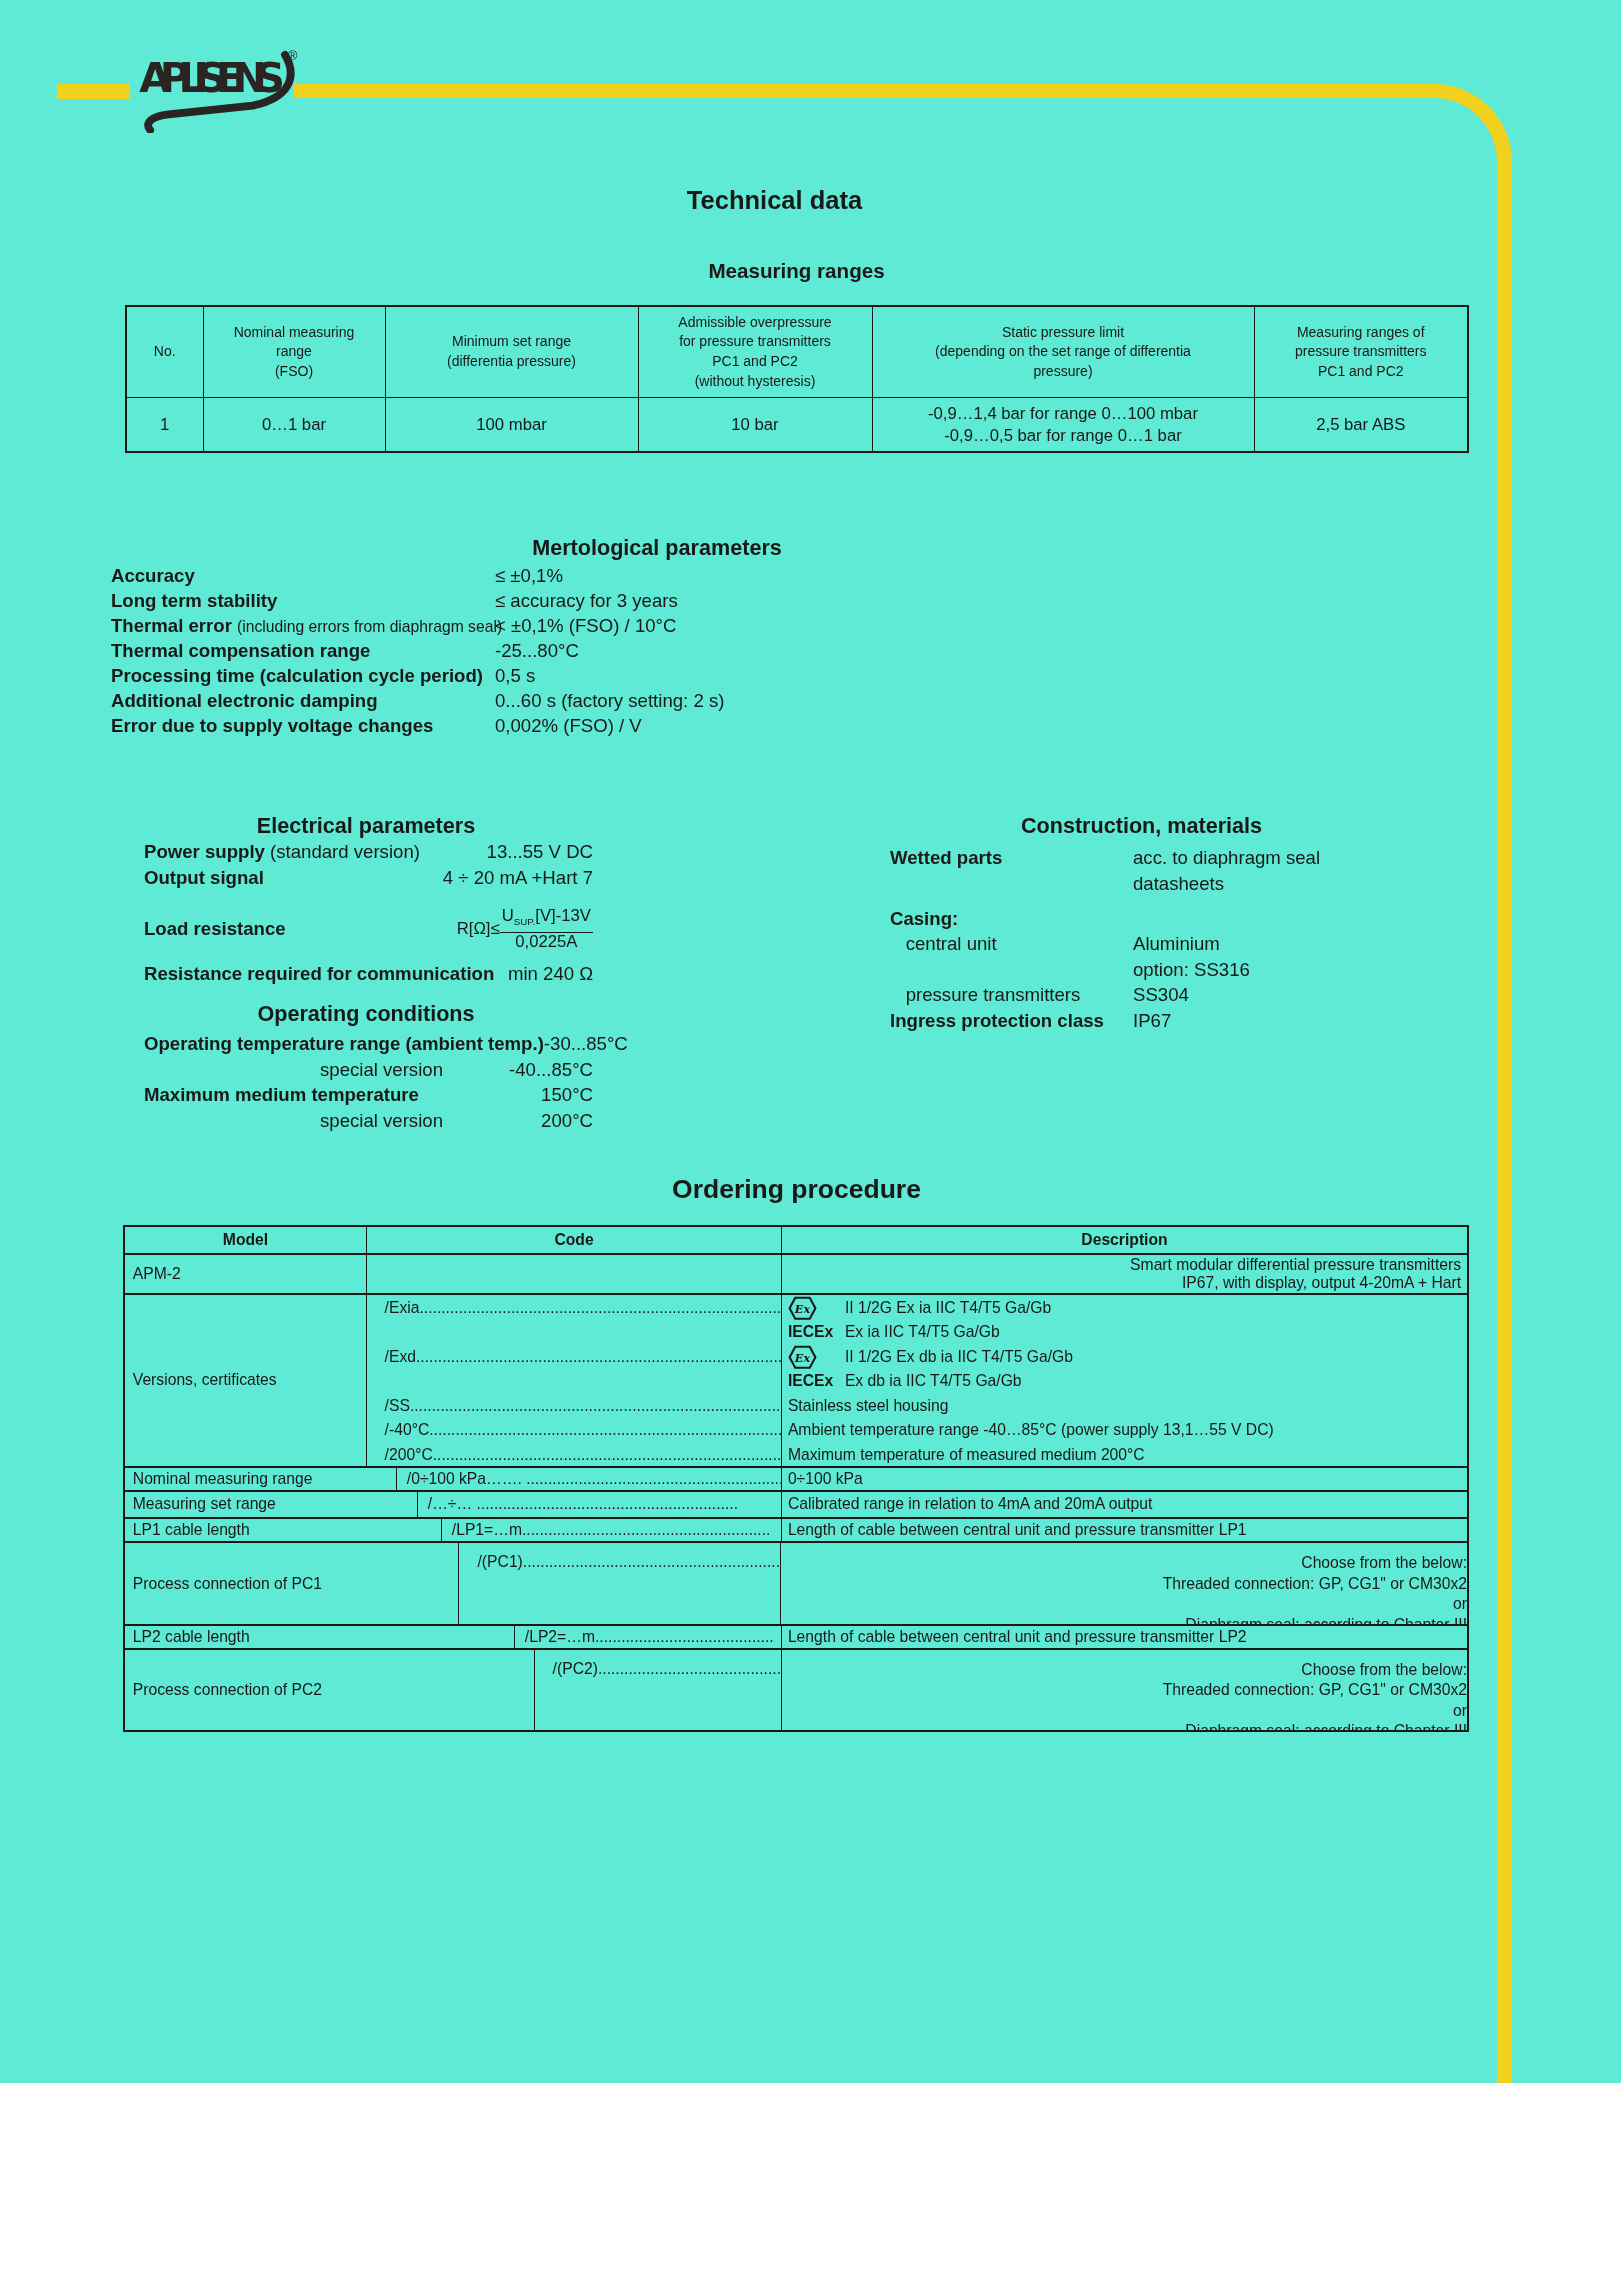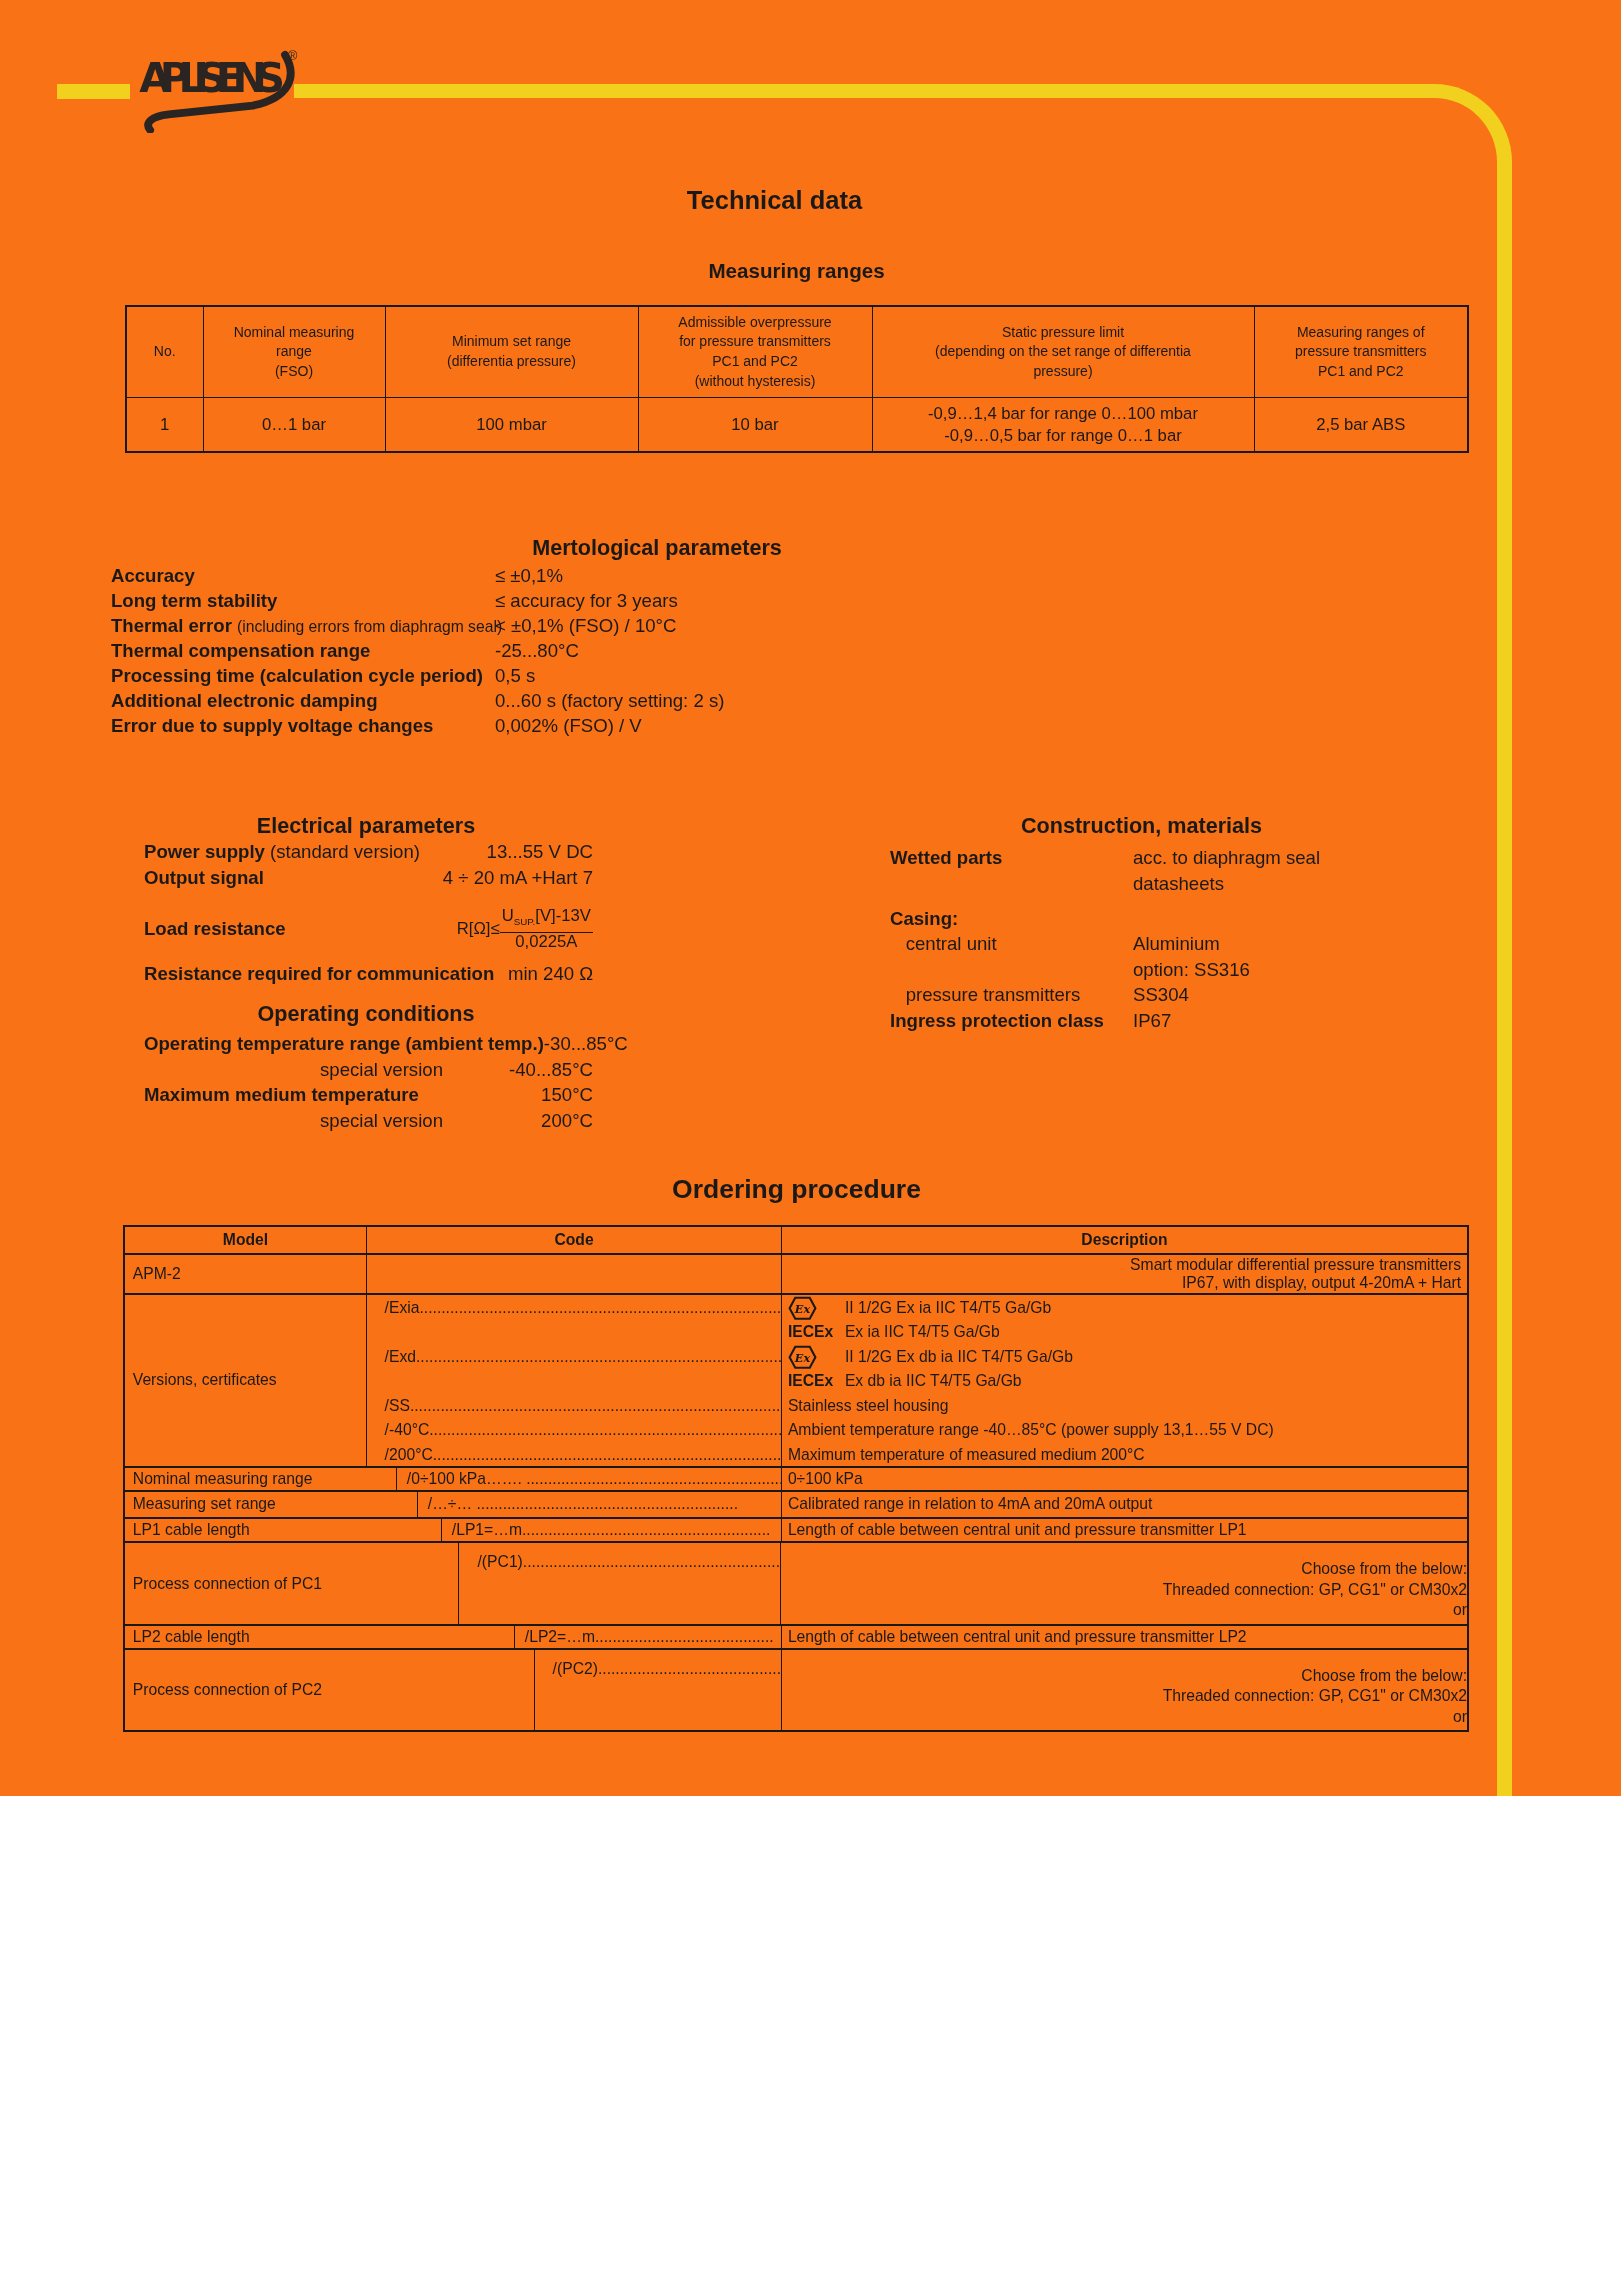--- a/index.html
+++ b/index.html
@@ -1,16 +1,16 @@
 <!DOCTYPE html>
 <html><head>
 <meta charset="utf-8">
 <style>
   html,body{margin:0;padding:0;background:#ffffff;}
-  #page{position:relative;width:1621px;height:1796px;background:#f97316;overflow:hidden;
+  #page{position:relative;width:1621px;height:2083px;background:#5eead4;overflow:hidden;
         font-family:"Liberation Sans",sans-serif;color:#1B1918;}
   .abs{position:absolute;}
   
   .yframe{position:absolute;left:294px;top:84px;width:1218px;height:2100px;box-sizing:border-box;
           border-top:14.7px solid var(--yel);border-right:15.7px solid var(--yel);border-bottom:14.7px solid var(--yel);
           border-radius:0 78px 78px 0;}
   .ybar{position:absolute;background:var(--yel);}
   
   .h-main{position:absolute;font-weight:bold;font-size:25.5px;text-align:center;}
   .h-sec{position:absolute;font-weight:bold;font-size:21.6px;text-align:center;}
@@ -42,21 +42,21 @@
   .olbl{border-right:1.5px solid #1B1918;display:flex;align-items:center;padding-left:7.8px;white-space:nowrap;flex:none;}
   .ocode{border-right:1.5px solid #1B1918;white-space:nowrap;overflow:hidden;flex:none;display:flex;align-items:center;padding-left:9.8px;}
   .odesc{flex:1;overflow:hidden;display:flex;align-items:center;padding-left:5.9px;white-space:nowrap;}
   .ot-h{display:flex;align-items:center;justify-content:center;font-weight:bold;padding-left:0;}
   .vcodes{border-right:1.5px solid #1B1918;flex:none;box-sizing:border-box;padding-top:1px;}
   .vslot{height:24.5px;line-height:24.5px;padding-left:17.6px;white-space:nowrap;overflow:hidden;}
   .vdesc{flex:1;box-sizing:border-box;padding-top:1px;overflow:hidden;}
   .vline{height:24.5px;display:flex;align-items:center;padding-left:5.9px;white-space:nowrap;}
   .icon-slot{width:57px;flex:none;display:flex;align-items:center;}
   .iecex{font-weight:bold;}
-  .pdesc{flex:1;box-sizing:border-box;padding-top:16px;overflow:hidden;}
+  .pdesc{flex:1;box-sizing:border-box;padding-top:10px;overflow:hidden;}
   .pline{height:20.6px;line-height:20.6px;padding-left:5.9px;white-space:nowrap;}
   .uline{text-decoration:underline;}
   .pcode{border-right:1.5px solid #1B1918;flex:none;box-sizing:border-box;white-space:nowrap;overflow:hidden;
          padding-left:9.8px;padding-top:10px;}
   :root{--yel:#F1D01E;}
   .footer-num{position:absolute;left:47px;top:2194px;font-size:19.6px;font-weight:bold;}
 </style>
 </head>
 <body>
 

